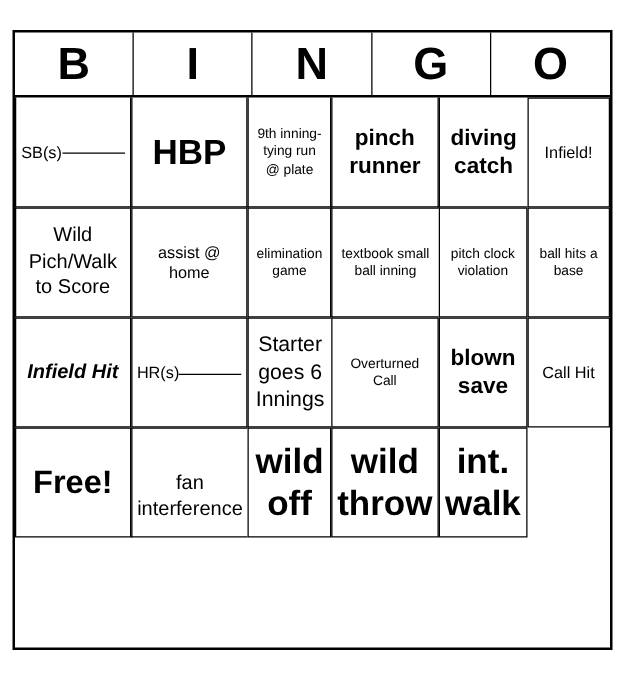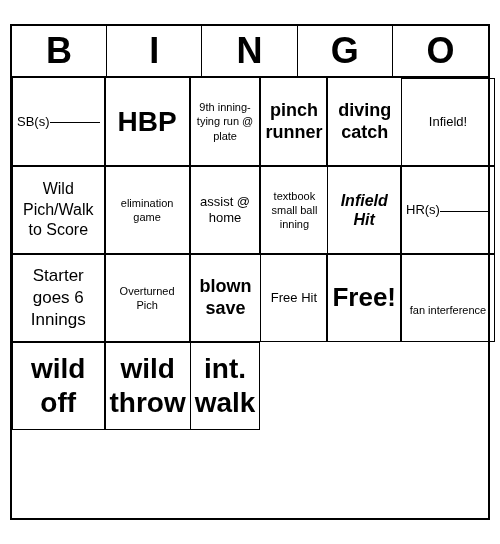--- a/index.html
+++ b/index.html
@@ -90,52 +90,58 @@
       <div class="bingo-cell">
         <span style="font-size:18px;font-weight:bold;line-height:1.2;">diving catch</span>
       </div>
       <div class="bingo-cell">
         <span style="font-size:13px;">Infield!</span>
       </div>
       <div class="bingo-cell">
         <span style="font-size:16px;line-height:1.3;">Wild Pich/Walk to Score</span>
       </div>
       <div class="bingo-cell">
+        <span style="font-size:13px;">assist @ home</span>
+      </div>
+      <div class="bingo-cell">
         <span style="font-size:11px;line-height:1.3;">elimination game</span>
       </div>
       <div class="bingo-cell">
-        <span style="font-size:13px;">assist @ home</span>
+        <span style="font-size:11px;line-height:1.3;">textbook small ball inning</span>
       </div>
       <div class="bingo-cell">
-        <span style="font-size:11px;line-height:1.3;">textbook small ball inning</span>
+        <span style="font-size:11px;line-height:1.3;">pitch clock violation</span>
+      </div>
+      <div class="bingo-cell">
+        <span style="font-size:11px;line-height:1.3;">ball hits a base</span>
       </div>
       <div class="bingo-cell">
         <span style="font-size:16px;font-weight:bold;font-style:italic;line-height:1.2;">Infield Hit</span>
       </div>
       <div class="bingo-cell">
         <span style="font-size:13px;">HR(s)</span>
         <span class="cell-underline"></span>
       </div>
       <div class="bingo-cell">
         <span style="font-size:17px;line-height:1.3;">Starter goes 6 Innings</span>
       </div>
       <div class="bingo-cell">
-        <span style="font-size:11px;line-height:1.3;">Overturned Pich</span>
+        <span style="font-size:11px;line-height:1.3;">Overturned Call</span>
       </div>
       <div class="bingo-cell">
         <span style="font-size:18px;font-weight:bold;line-height:1.2;">blown save</span>
       </div>
       <div class="bingo-cell">
-        <span style="font-size:13px;">Free Hit</span>
+        <span style="font-size:13px;">Call Hit</span>
       </div>
       <div class="bingo-cell">
         <span style="font-size:26px;font-weight:bold;">Free!</span>
       </div>
       <div class="bingo-cell">
-        <span style="font-size:11px;line-height:1.3;margin-top:24px;">fan interference</span>
+        <span style="font-size:16px;line-height:1.3;margin-top:24px;">fan interference</span>
       </div>
       <div class="bingo-cell">
         <span style="font-size:28px;font-weight:bold;">wild off</span>
       </div>
       <div class="bingo-cell">
         <span style="font-size:28px;font-weight:bold;">wild throw</span>
       </div>
       <div class="bingo-cell">
         <span style="font-size:28px;font-weight:bold;">int. walk</span>
       </div>

